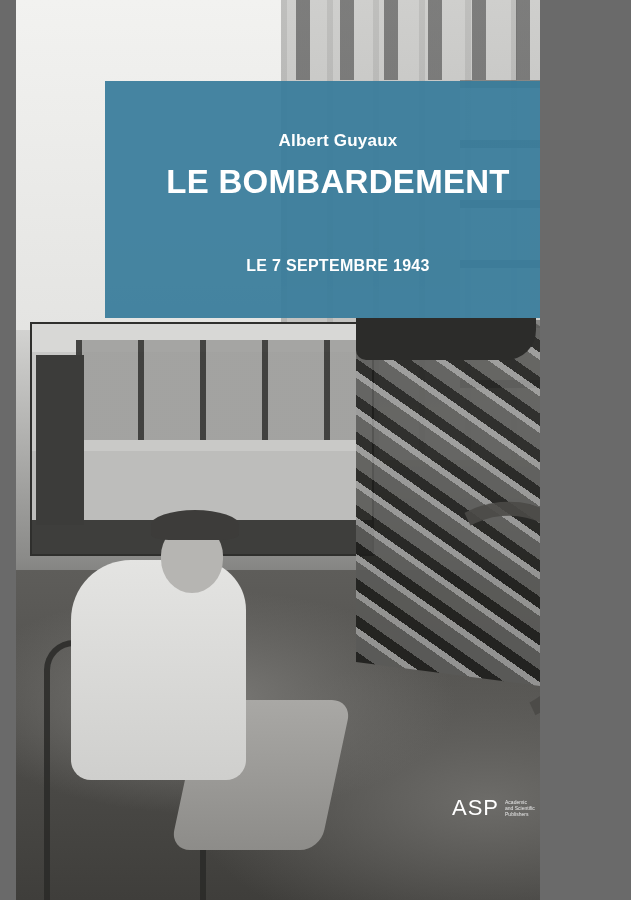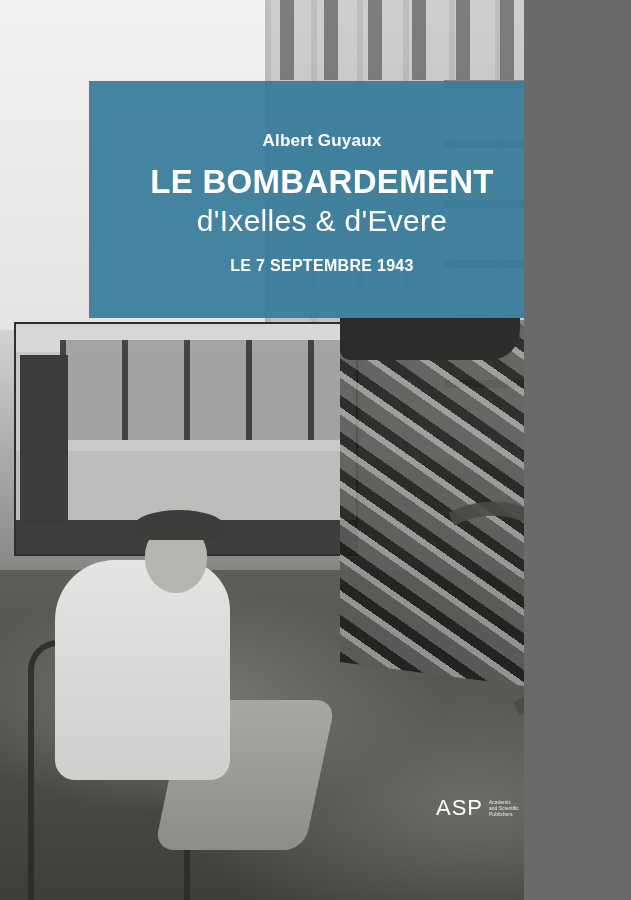--- a/index.html
+++ b/index.html
@@ -1,19 +1,20 @@
 <!DOCTYPE html>
 <html><head>
 <meta charset="utf-8">
 <style>
   html, body { margin:0; padding:0; }
   body { width:631px; height:900px; overflow:hidden; background:#6a6a6a; font-family:"Liberation Sans", sans-serif; }
   .cover { position:relative; width:524px; height:900px; overflow:hidden;
     background:
       linear-gradient(180deg, #e9e9e7 0px, #dcdcda 300px, #8a8a88 560px, #5d5c5a 650px, #4a4947 900px);
+    margin-left: 16px;
   }
   
   .sky { position:absolute; left:0; top:0; width:270px; height:330px;
     background:linear-gradient(180deg,#f2f2f0,#e4e4e2); }
   .buildings { position:absolute; left:265px; top:0; width:366px; height:460px;
     background:
       repeating-linear-gradient(90deg, rgba(0,0,0,0.08) 0 6px, rgba(255,255,255,0.0) 6px 46px),
       linear-gradient(180deg,#cfcfcd,#bdbdbb 60%, #d6d6d4); }
   .building-windows { position:absolute; left:280px; top:0; width:351px; height:80px;
     background:repeating-linear-gradient(90deg, #3a3a3a 0 14px, transparent 14px 44px); opacity:0.55; }
@@ -80,21 +81,20 @@
   <div class="wheel"></div>
   <div class="chair"></div>
   <div class="man-legs"></div>
   <div class="man-body"></div>
   <div class="man-head"></div>
   <div class="man-cap"></div>
 
   <div class="panel">
     <div class="author">Albert Guyaux</div>
     <div class="title">LE BOMBARDEMENT</div>
-    <div class="subtitle">d'Ixelles &amp; d'Evere</div>
     <div class="date">LE 7 SEPTEMBRE 1943</div>
   </div>
 
   <div class="logo">
     <span class="logo-mark">ASP</span>
     <span class="logo-text">
       <span>Academic</span><br>
       <span>and Scientific</span><br>
       <span>Publishers</span>
     </span>

